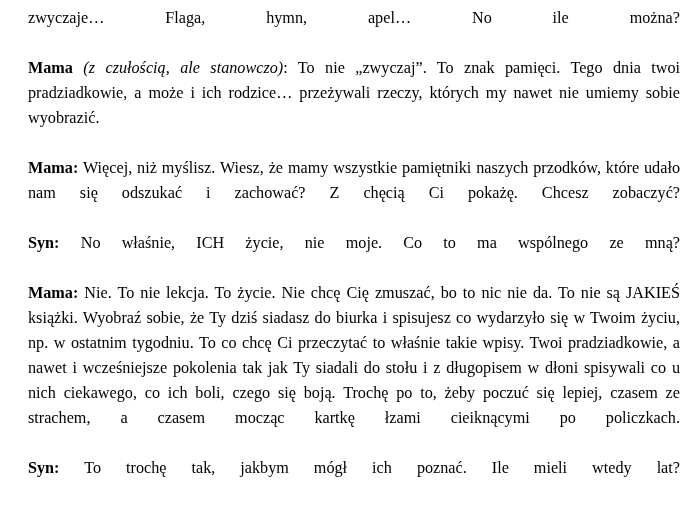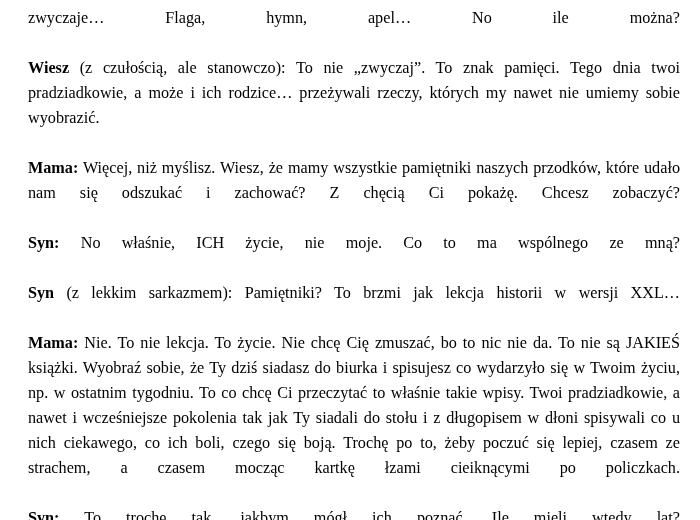--- a/index.html
+++ b/index.html
@@ -39,47 +39,45 @@
   .line-block::after {
     content: "";
     display: inline-block;
     width: 100%;
     height: 0;
   }
   .speaker {
     font-weight: bold;
   }
   .stage-inline {
+    font-style: italic;
   }
 </style>
 </head>
 <body>
 
 <div class="page">
   <div class="doc-body">
 
     <p class="line-block">
       <span>zwyczaje… Flaga, hymn, apel… No ile można?</span>
     </p>
 
     <p class="line-block">
-      <span class="speaker">Wiesz</span><span> </span><span class="stage-inline">(z czułością, ale stanowczo)</span><span>: </span><span>To nie „zwyczaj”. To znak pamięci. Tego dnia twoi pradziadkowie, a może i ich rodzice… przeżywali rzeczy, których my nawet nie umiemy sobie wyobrazić.</span>
+      <span class="speaker">Mama</span><span> </span><span class="stage-inline">(z czułością, ale stanowczo)</span><span>: </span><span>To nie „zwyczaj”. To znak pamięci. Tego dnia twoi pradziadkowie, a może i ich rodzice… przeżywali rzeczy, których my nawet nie umiemy sobie wyobrazić.</span>
     </p>
 
     <p class="line-block">
       <span class="speaker">Mama:</span><span> </span><span>Więcej, niż myślisz. Wiesz, że mamy wszystkie pamiętniki naszych przodków, które udało nam się odszukać i zachować? Z chęcią Ci pokażę. Chcesz zobaczyć?</span>
     </p>
 
     <p class="line-block">
       <span class="speaker">Syn:</span><span> </span><span>No właśnie, ICH życie, nie moje. Co to ma wspólnego ze mną?</span>
     </p>
 
-    <p class="line-block">
-      <span class="speaker">Syn</span><span> </span><span class="stage-inline">(z lekkim sarkazmem)</span><span>: </span><span>Pamiętniki? To brzmi jak lekcja historii w wersji XXL…</span>
-    </p>
 
     <p class="line-block">
       <span class="speaker">Mama:</span><span> </span><span>Nie. To nie lekcja. To życie. Nie chcę Cię zmuszać, bo to nic nie da. To nie są JAKIEŚ książki. Wyobraź sobie, że Ty dziś siadasz do biurka i spisujesz co wydarzyło się w Twoim życiu, np. w ostatnim tygodniu. To co chcę Ci przeczytać to właśnie takie wpisy. Twoi pradziadkowie, a nawet i wcześniejsze pokolenia tak jak Ty siadali do stołu i z długopisem w dłoni spisywali co u nich ciekawego, co ich boli, czego się boją. Trochę po to, żeby poczuć się lepiej, czasem ze strachem, a czasem mocząc kartkę łzami cieiknącymi po policzkach.</span>
     </p>
 
     <p class="line-block">
       <span class="speaker">Syn:</span><span> </span><span>To trochę tak, jakbym mógł ich poznać. Ile mieli wtedy lat?</span>
     </p>
 
   </div>

